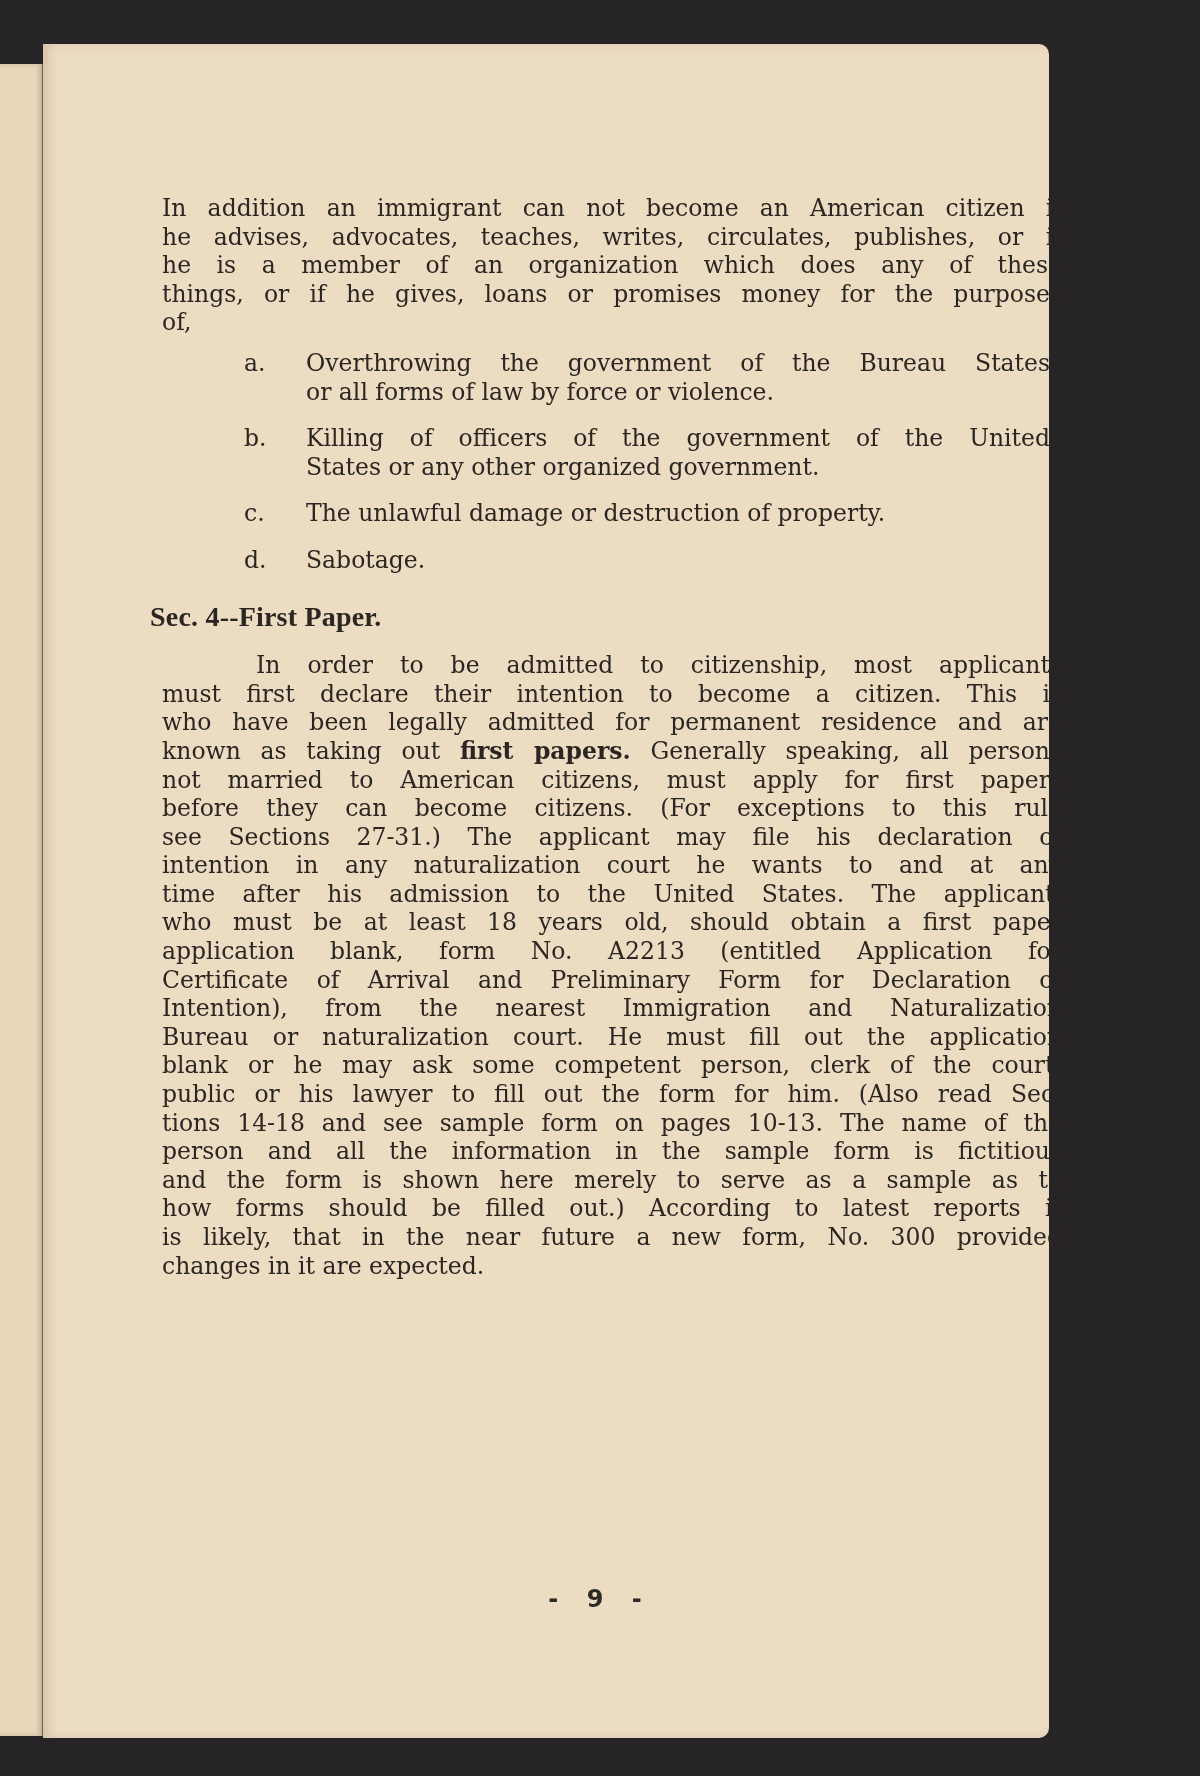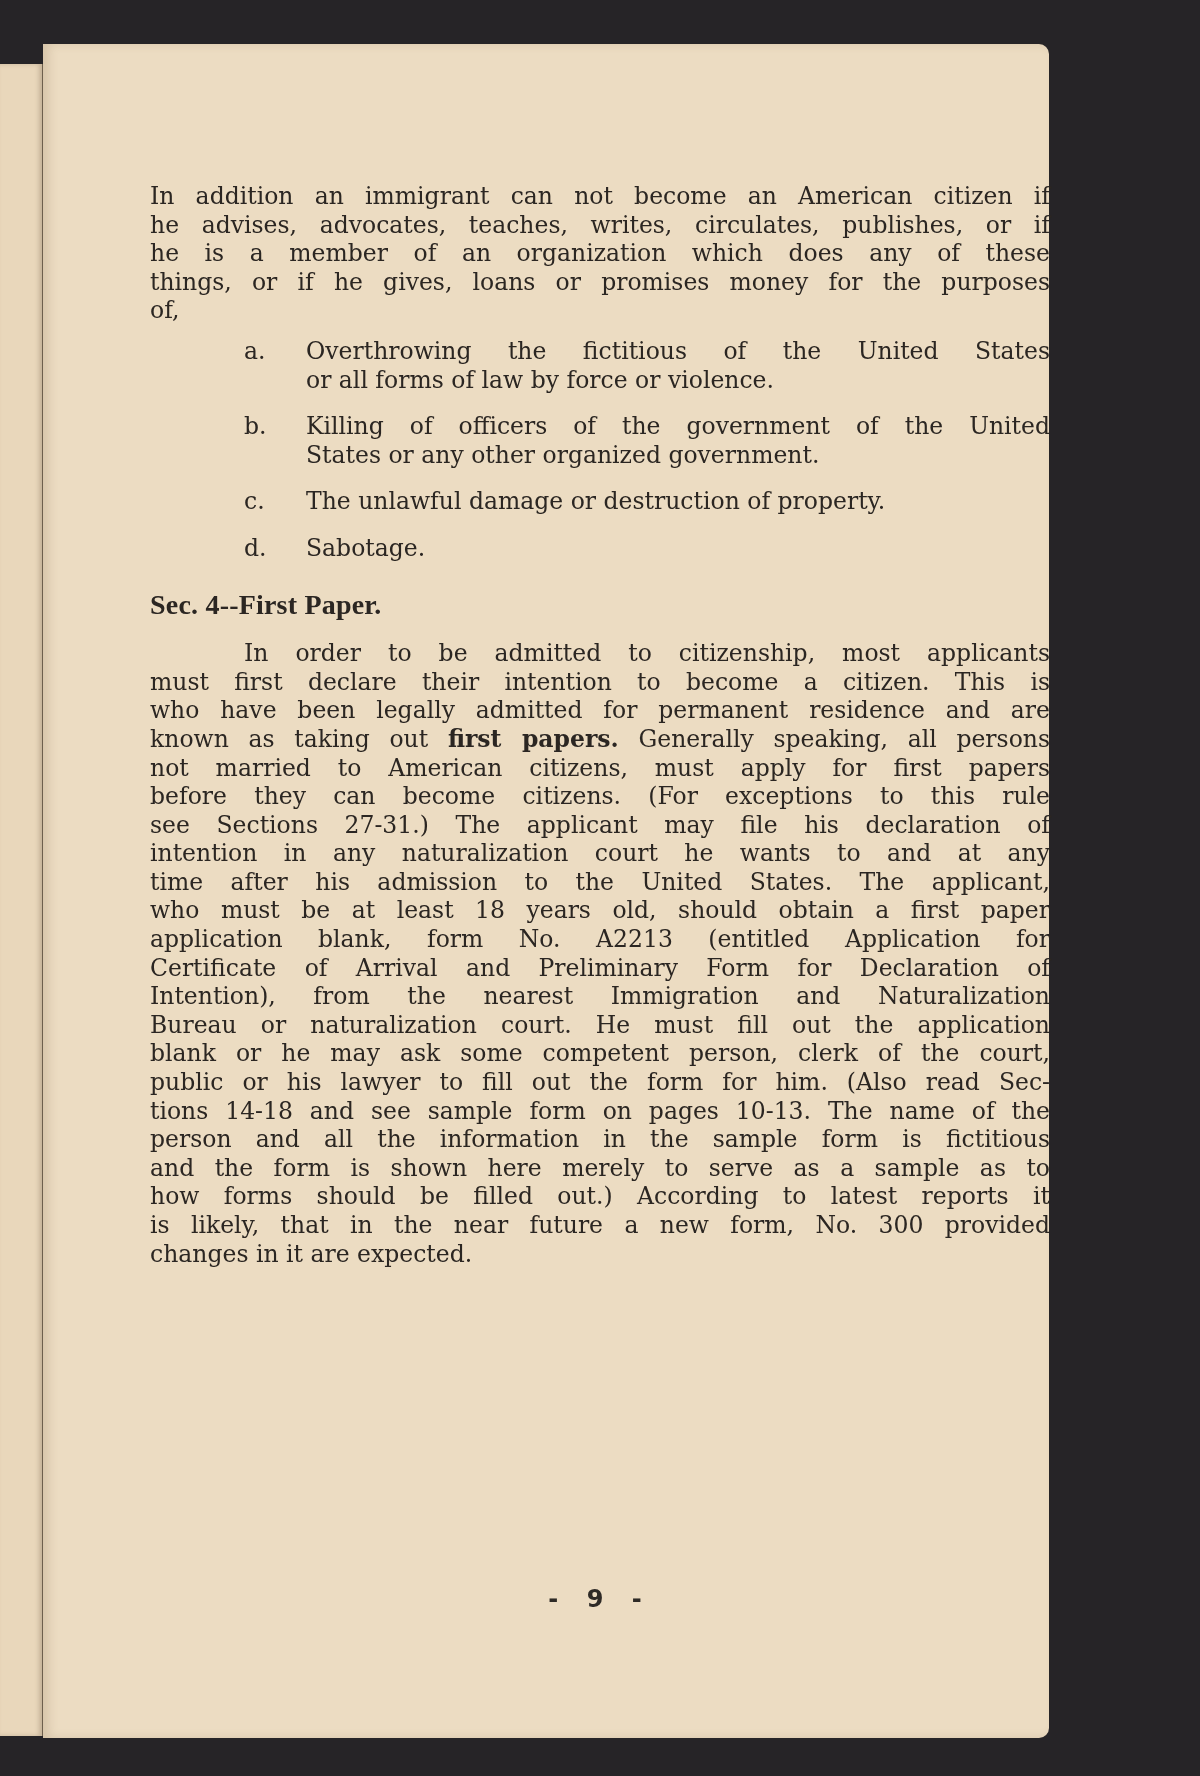--- a/index.html
+++ b/index.html
@@ -22,21 +22,21 @@
     box-shadow: inset 6px 0 10px rgba(120,95,60,0.18);
   }
   .content {
     position: absolute; left: 150px; top: 182px; width: 900px;
     color: #2b2622;
     font-size: 23.5px;
     line-height: 28.6px;
   }
   .line { white-space: nowrap; text-align: justify; text-align-last: justify; width: 900px; display: block; height: 28.6px; }
   .line.last { text-align-last: left; }
-  .para { margin: 0; }
+  .para { margin: 12px; }
   .list { margin-top: 12px; }
   .list-item { position: relative; margin-bottom: 18px; }
   .list-marker { position: absolute; left: 94px; top: 0; }
   .list-body { margin-left: 156px; width: 744px; }
   .list-body .line { width: 744px; }
   .heading {
     margin-top: 28px; font-weight: bold;
     font-family: "Liberation Serif", "DejaVu Serif", serif;
     font-size: 28px; letter-spacing: 0.2px;
   }
@@ -62,21 +62,21 @@
     <span class="line">he advises, advocates, teaches, writes, circulates, publishes, or if</span>
     <span class="line">he is a member of an organization which does any of these</span>
     <span class="line">things, or if he gives, loans or promises money for the purposes</span>
     <span class="line last">of,</span>
   </div>
 
   <div class="list">
     <div class="list-item">
       <span class="list-marker">a.</span>
       <div class="list-body">
-        <span class="line">Overthrowing the fictitious of the United States</span>
+        <span class="line">Overthrowing the government of the Bureau States</span>
         <span class="line last">or all forms of law by force or violence.</span>
       </div>
     </div>
     <div class="list-item">
       <span class="list-marker">b.</span>
       <div class="list-body">
         <span class="line">Killing of officers of the government of the United</span>
         <span class="line last">States or any other organized government.</span>
       </div>
     </div>

